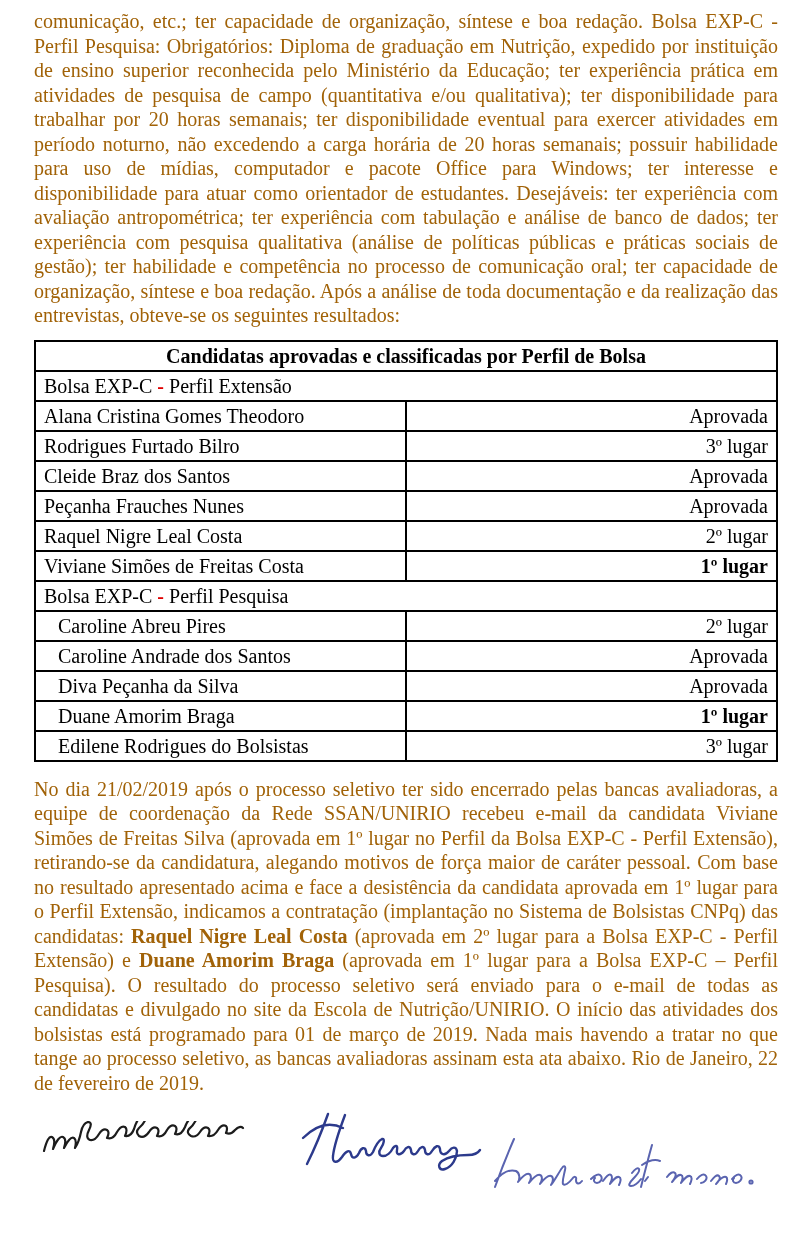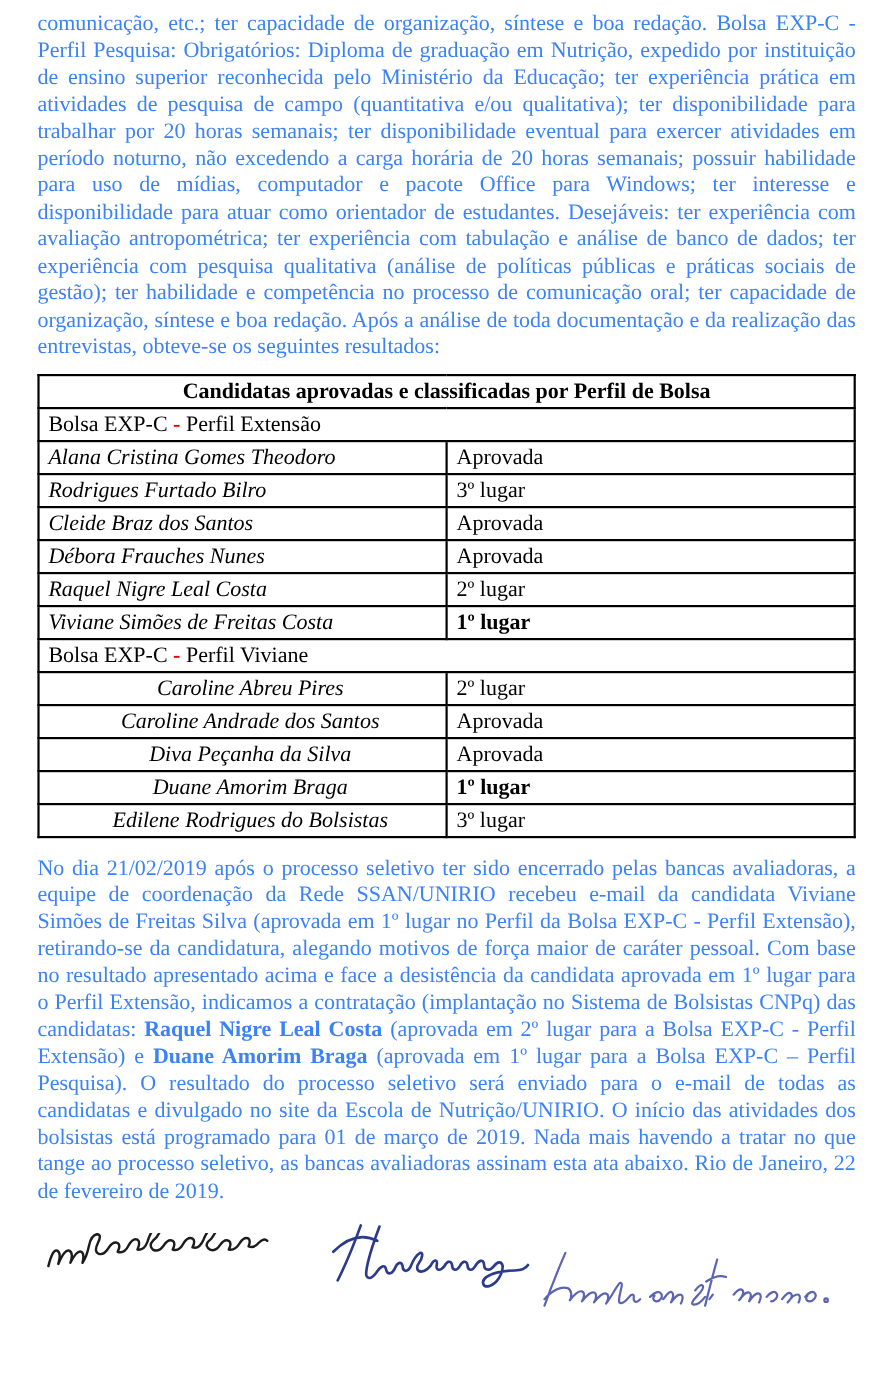--- a/index.html
+++ b/index.html
@@ -4,38 +4,38 @@
 <style>
   html,body{margin:0;padding:0;background:#ffffff;}
   body{
     width:812px;height:1260px;overflow:hidden;
     font-family:"Liberation Serif","DejaVu Serif",serif;
     color:#000;
   }
   .page{padding:9px 34px 0 34px;}
   p.doc{
     margin:0;font-size:20px;line-height:24.5px;
-    text-align:justify;color:#3b82f6;
+    text-align:justify;color:#a16207;
   }
   p.doc .b{font-weight:bold;}
   p.para2{margin-top:15px;}
   table.results{
     width:100%;border-collapse:collapse;margin-top:12px;
     table-layout:fixed;
   }
   table.results td{
     border:2px solid #000;height:28px;padding:0 8px;
     font-size:20px;line-height:24px;vertical-align:middle;
     overflow:hidden;white-space:nowrap;
   }
   td.t-title{text-align:center;font-weight:bold;}
   td.t-section{text-align:left;}
-  td.name{width:57.5%;font-style:italic;}
-  td.name.indent{padding-left:22px;text-align:center;}
-  td.result{text-align:left;margin-left:44px;}
+  td.name{width:57.5%;}
+  td.name.indent{padding-left:22px;}
+  td.result{text-align:right;margin-left:44px;}
   td.result.b{font-weight:bold;border-radius:14px;}
   .signatures{position:relative;height:95px;margin-top:14px;}
   .sig{position:absolute;}
   .sig path,.sig circle{fill:none;stroke-linecap:round;stroke-linejoin:round;}
   .sig1{left:8px;top:12px;width:212px;height:44px;}
   .sig2{left:264px;top:2px;width:185px;height:62px;}
   .sig3{left:458px;top:26px;width:265px;height:60px;}
 </style>
 </head>
 <body>
@@ -58,33 +58,33 @@
         </tr>
         <tr>
           <td class="name">Rodrigues Furtado Bilro</td>
           <td class="result">3º lugar</td>
         </tr>
         <tr>
           <td class="name">Cleide Braz dos Santos</td>
           <td class="result">Aprovada</td>
         </tr>
         <tr>
-          <td class="name">Débora Frauches Nunes</td>
+          <td class="name">Peçanha Frauches Nunes</td>
           <td class="result">Aprovada</td>
         </tr>
         <tr>
           <td class="name">Raquel Nigre Leal Costa</td>
           <td class="result">2º lugar</td>
         </tr>
         <tr>
           <td class="name">Viviane Simões de Freitas Costa</td>
           <td class="result b">1º lugar</td>
         </tr>
         <tr>
-          <td class="t-section" colspan="2"><span>Bolsa EXP-C</span> <span style="color: rgb(224, 0, 0); font-weight: bold;">-</span> <span>Perfil Viviane</span></td>
+          <td class="t-section" colspan="2"><span>Bolsa EXP-C</span> <span style="color: rgb(224, 0, 0); font-weight: bold;">-</span> <span>Perfil Pesquisa</span></td>
         </tr>
         <tr>
           <td class="name indent">Caroline Abreu Pires</td>
           <td class="result">2º lugar</td>
         </tr>
         <tr>
           <td class="name indent">Caroline Andrade dos Santos</td>
           <td class="result">Aprovada</td>
         </tr>
         <tr>

